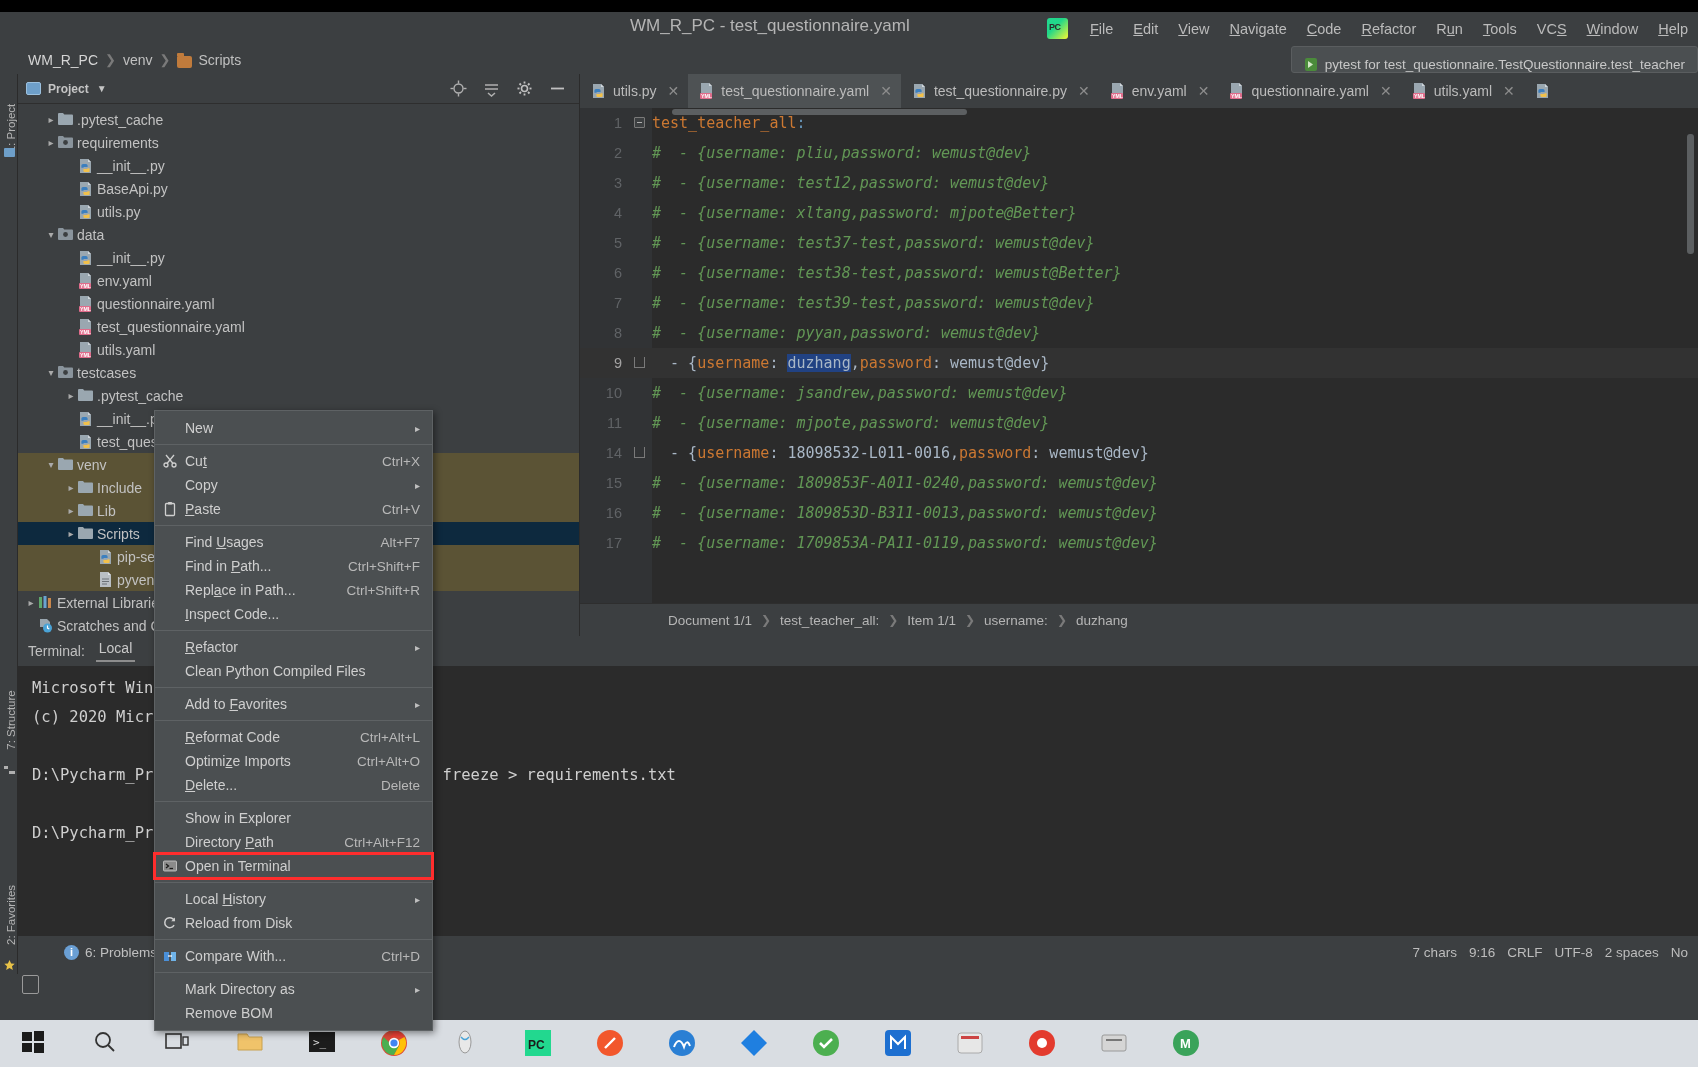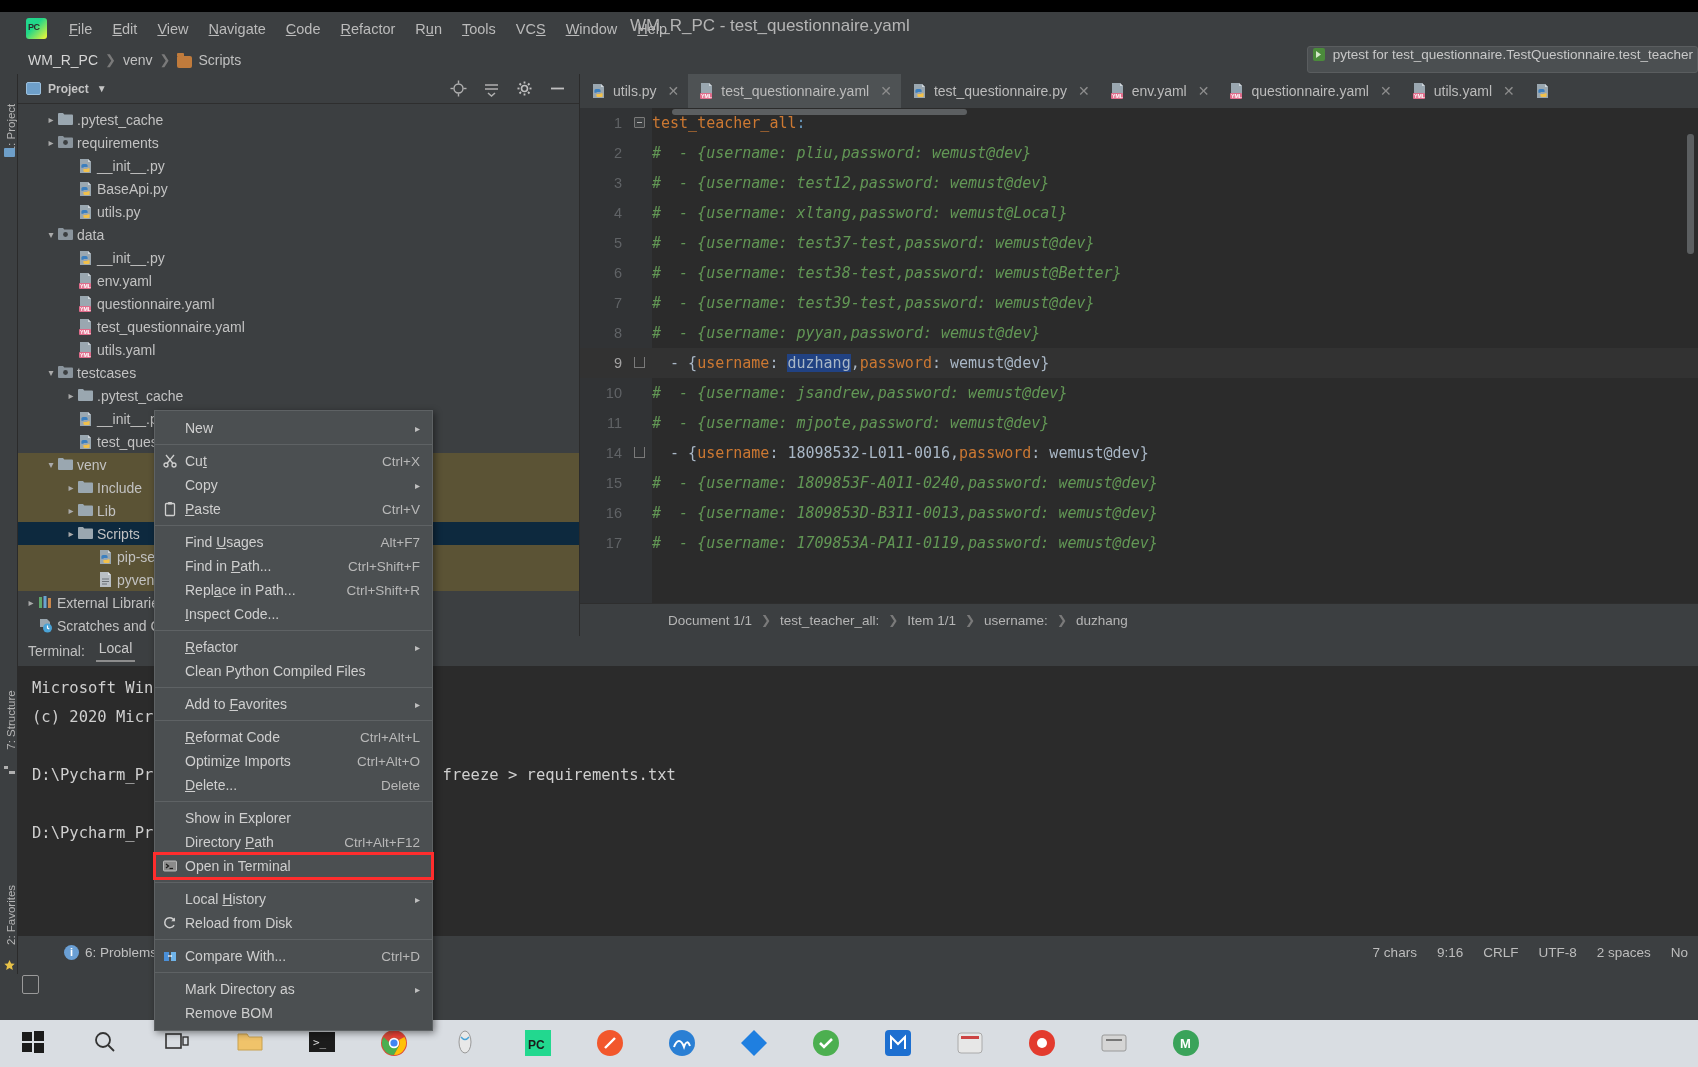--- a/index.html
+++ b/index.html
@@ -13,21 +13,21 @@
 
   
   .titlebar {
     position: absolute; left: 0; top: 0; width: 1698px; height: 12px;
     background: #000;
   }
 
   
   .menubar {
     position: absolute; left: 18px; top: 12px; width: 1680px; height: 33px;
-    background: #3c3f41; display: flex; align-items: center; padding-left: 8px;
+    background: #3c3f41; display: flex; align-items: center; padding-left: 8px; justify-content: flex-end;
   }
   .pc-logo {
     width: 21px; height: 21px; border-radius: 3px; margin-right: 12px;
     background: linear-gradient(135deg,#22d88f 0%,#21d789 40%,#f9f832 100%);
     position: relative; flex: none;
   }
   .pc-logo::after {
     content: "PC"; position: absolute; left: 2px; top: 4px;
     font-size: 9px; font-weight: bold; color: #2b2b2b; letter-spacing: -0.5px;
   }
@@ -55,21 +55,21 @@
   }
   .folder-ico::before {
     content:""; position:absolute; left:0; top:-3px; width:7px; height:3px;
     background:#c07b3c; border-radius:1px 1px 0 0;
   }
 
   
   .runcfg {
     position: absolute; right: 0px; top: 46px; height: 27px;
     background: #4b4f51; border: 1px solid #5a5d5f; border-radius: 3px;
-    display: flex; align-items: flex-start; padding: 0 4px; max-width: 440px;
+    display: flex; align-items: flex-end; padding: 0 12px; max-width: 440px;
     overflow: hidden;
   }
   .runcfg .ico-py {
     width: 14px; height: 15px; margin-right: 7px; flex: none; position: relative;
   }
   .runcfg .lbl { color: #c8c8c8; font-size: 13.5px; white-space: nowrap; }
 
   
   .rail {
     position: absolute; left: 0; top: 74px; width: 18px; height: 900px;
@@ -215,21 +215,21 @@
     position: absolute; left: 18px; top: 936px; width: 1680px; height: 33px;
     background: #3c3f41; display:flex; align-items:center; padding-left: 46px;
   }
   .bb-item { color: #c0c0c0; font-size: 13.5px; display: flex; align-items:center; gap:6px;}
   .warn-ico {
     width: 15px; height: 15px; border-radius: 50%; background: #6a9fd4;
     color:#fff; font-size:11px; text-align:center; line-height:15px; font-weight:bold;
   }
   .statusright {
     position: absolute; right: 10px; top: 936px; height: 33px;
-    display: flex; align-items: center; gap: 20px;
+    display: flex; align-items: center; gap: 12px;
   }
   .statusright span { color: #bdbdbd; font-size: 13.5px; }
 
   .termrow {
     position:absolute; left:18px; top:969px; width: 1680px; height: 30px; background:#3c3f41;
   }
   .small-ico {
     position:absolute; left: 22px; top: 975px; width: 17px; height: 19px;
     border: 1.5px solid #9a9a9a; border-radius: 2px;
   }
@@ -732,21 +732,21 @@
           <span class="txt"><span class="cmt">#  - {username: pliu,password: wemust@dev}</span></span>
         </div>
         <div class="cline">
           <span class="ln">3</span>
           <span class="fold"></span>
           <span class="txt"><span class="cmt">#  - {username: test12,password: wemust@dev}</span></span>
         </div>
         <div class="cline">
           <span class="ln">4</span>
           <span class="fold"></span>
-          <span class="txt"><span class="cmt">#  - {username: xltang,password: wemust@Local}</span></span>
+          <span class="txt"><span class="cmt">#  - {username: xltang,password: mjpote@Better}</span></span>
         </div>
         <div class="cline">
           <span class="ln">5</span>
           <span class="fold"></span>
           <span class="txt"><span class="cmt">#  - {username: test37-test,password: wemust@dev}</span></span>
         </div>
         <div class="cline">
           <span class="ln">6</span>
           <span class="fold"></span>
           <span class="txt"><span class="cmt">#  - {username: test38-test,password: wemust@Better}</span></span>

